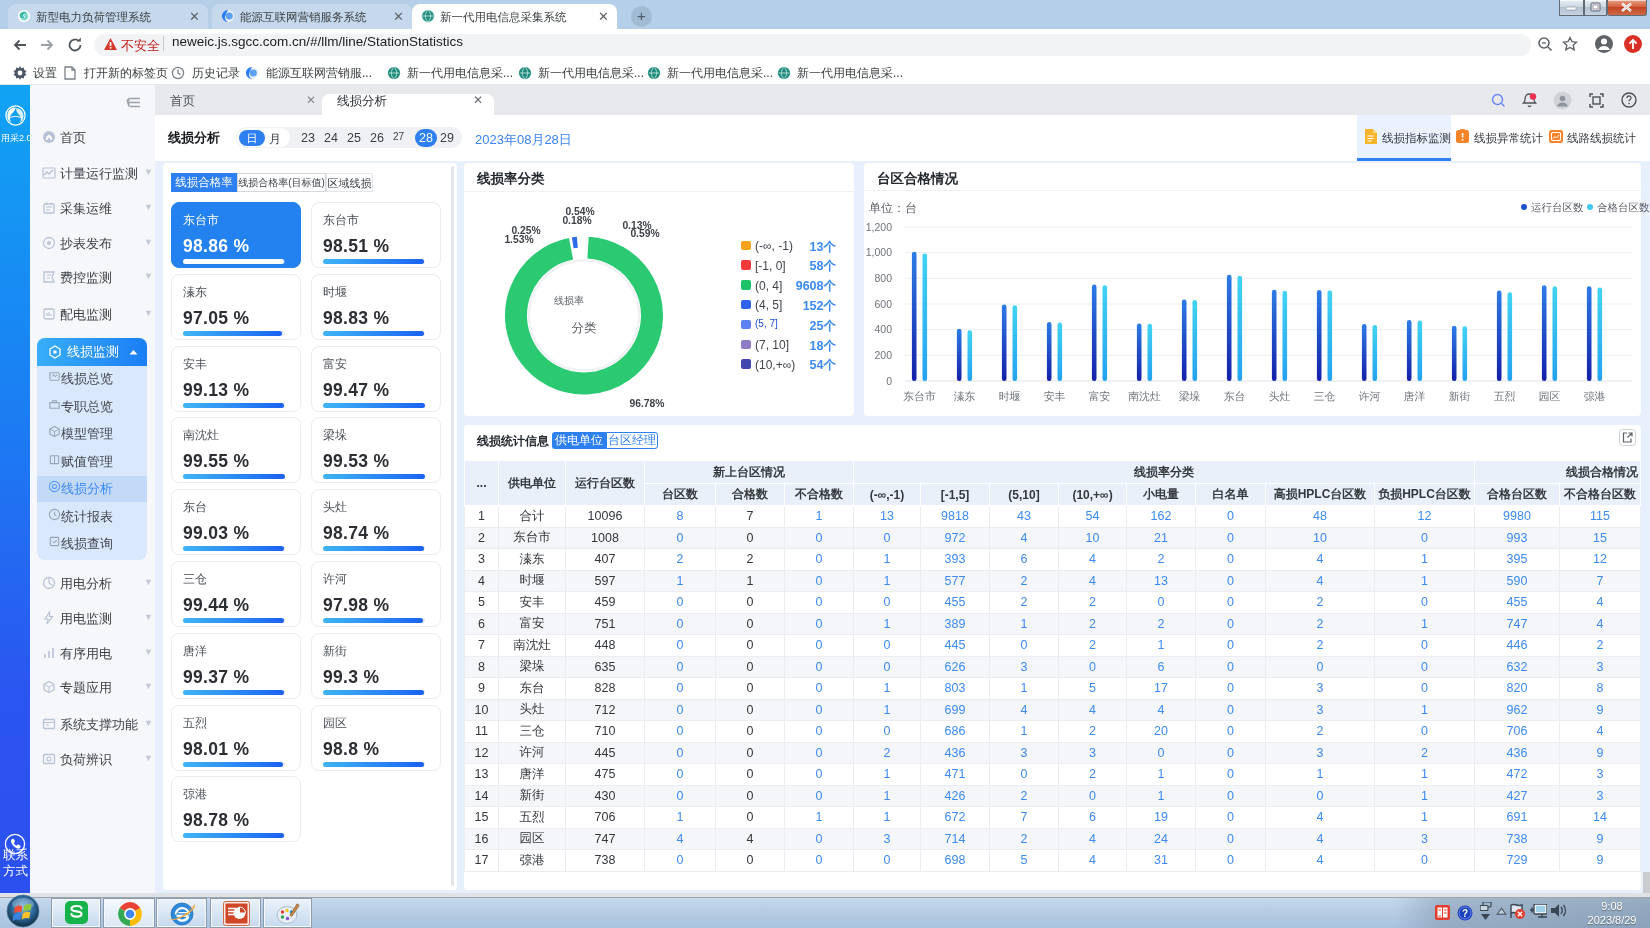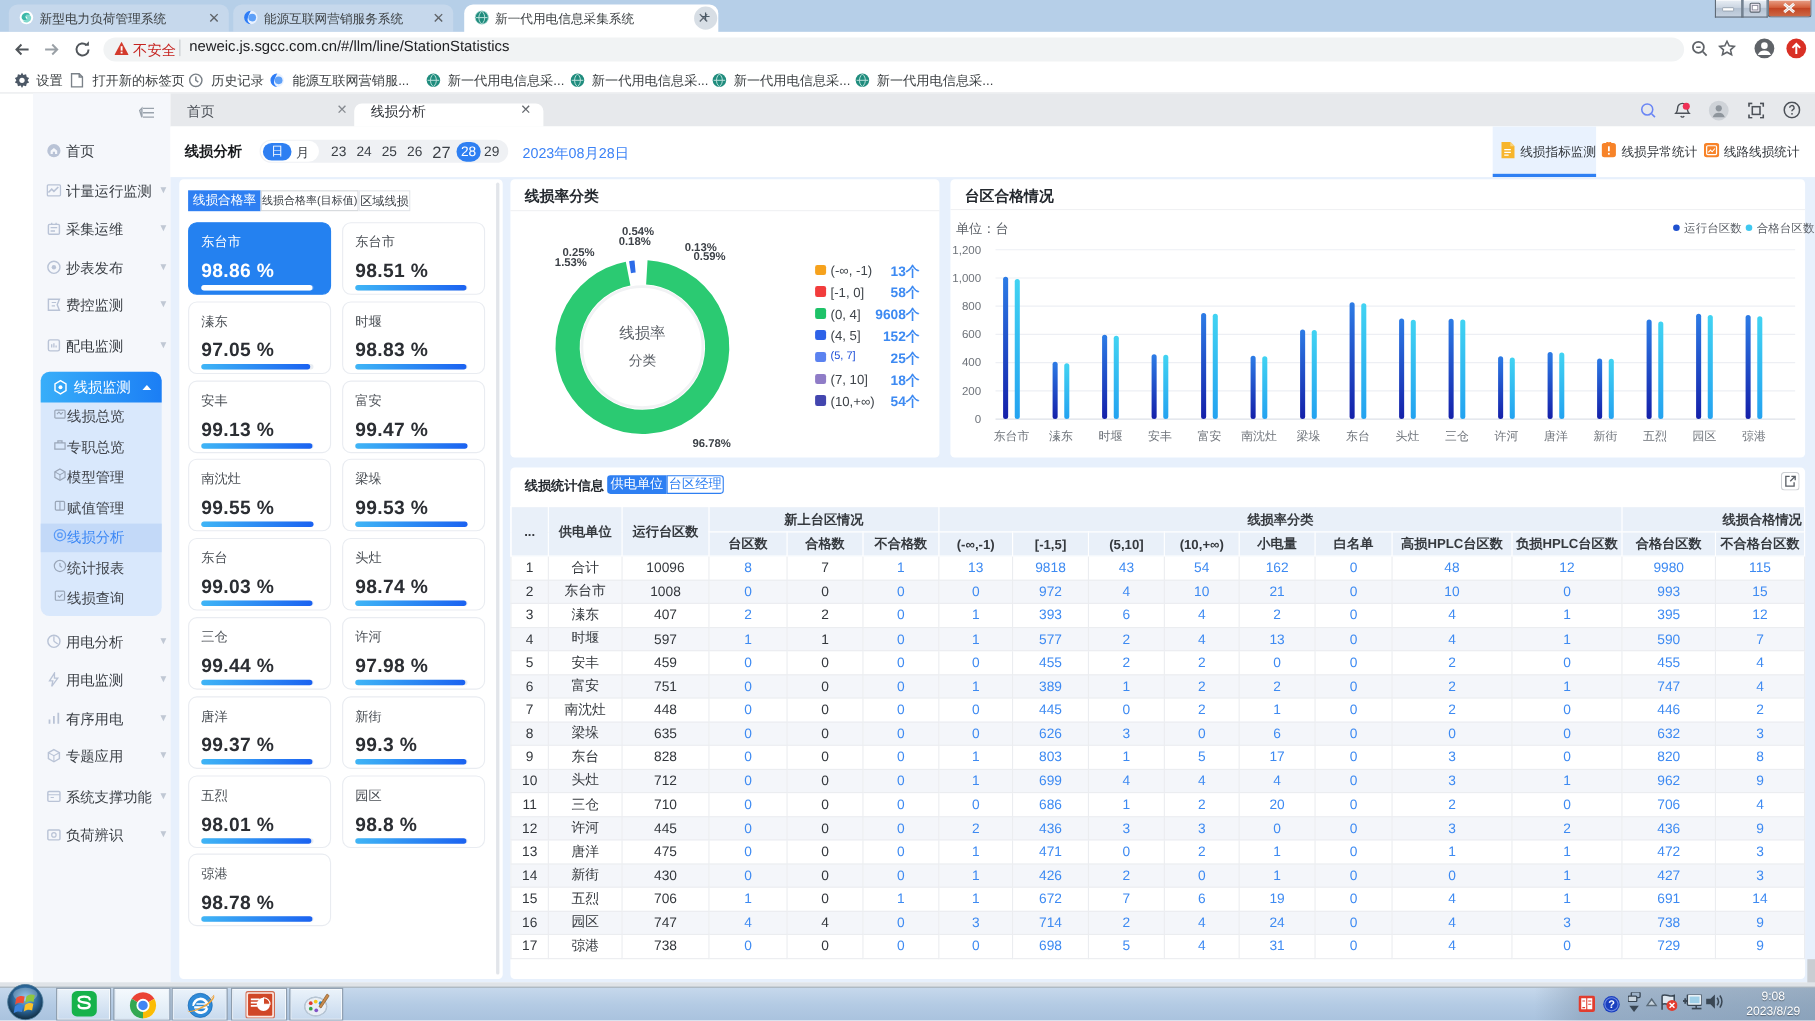--- a/index.html
+++ b/index.html
@@ -84,21 +84,21 @@
   </div>
   <div class="btab" style="left:212px">
     <svg class="tico" viewBox="0 0 16 16">
           <circle cx="8" cy="8" r="7" fill="#eaf2ff"></circle>
           <path d="M8 1a7 7 0 0 0 0 14c-3-2-4-4-3-7S7 3 8 1z" fill="#2f7df6"></path>
           <circle cx="9.5" cy="8" r="4" fill="#5ea0f8"></circle>
         </svg>
     <span class="ttl">能源互联网营销服务系统</span>
         <span class="tx">✕</span>
   </div>
-  <div class="btab active" style="left:422px;width:231px">
+  <div class="btab active" style="left:412px;width:205px">
     <svg class="tico" viewBox="0 0 16 16">
           <circle cx="8" cy="8" r="7" fill="#1f8c7d"></circle>
           <path d="M2 8h12M8 1.5c2.5 2 3 4.5 3 6.5s-.5 4.5-3 6.5C5.5 13 5 10 5 8s.5-4.5 3-6.5z" stroke="#bfe4de" stroke-width="1" fill="none"></path>
           <circle cx="8" cy="8" r="6.9" stroke="#bfe4de" stroke-width="0.8" fill="none"></circle>
         </svg>
     <span class="ttl" style="width:160px">新一代用电信息采集系统</span>
         <span class="tx">✕</span>
   </div>
   <div style="position:absolute;left:631px;top:6px;width:21px;height:21px;border-radius:50%;background:rgba(110,135,160,0.28);color:#4c5a66;text-align:center;line-height:19px;font-size:15px">+</div>
 
@@ -191,20 +191,35 @@
         <path d="M2 8h12M8 1.5c2.5 2 3 4.5 3 6.5s-.5 4.5-3 6.5C5.5 13 5 10 5 8s.5-4.5 3-6.5z" stroke="#bfe4de" stroke-width="1" fill="none"></path>
       </svg>
   <div class="bmit" style="left:667px">新一代用电信息采...</div>
   <svg class="abs" style="left:777px;top:6px" width="14" height="14" viewBox="0 0 16 16">
         <circle cx="8" cy="8" r="7" fill="#1f8c7d"></circle>
         <path d="M2 8h12M8 1.5c2.5 2 3 4.5 3 6.5s-.5 4.5-3 6.5C5.5 13 5 10 5 8s.5-4.5 3-6.5z" stroke="#bfe4de" stroke-width="1" fill="none"></path>
       </svg>
   <div class="bmit" style="left:797px">新一代用电信息采...</div>
 </div>
 
+<div id="strip">
+  <svg class="abs" style="left:5px;top:20px" width="21" height="21" viewBox="0 0 21 21">
+        <circle cx="10.5" cy="10.5" r="9.6" fill="none" stroke="#fff" stroke-width="1.2"></circle>
+        <path d="M10.5 2.5a8 8 0 0 0-4 15c-2-3-2.4-6 .5-9s4-5 3.5-6z" fill="#fff"></path>
+        <path d="M11.5 3a8 8 0 0 1 3.5 14.5c1.5-3 1-6-1.5-8.5s-2.5-4.5-2-6z" fill="#fff" opacity="0.85"></path>
+        <path d="M4 13c4-2 9-2 13 0" stroke="#fff" stroke-width="1" fill="none"></path>
+      </svg>
+  <div class="abs" style="left:1px;top:47px;width:30px;color:#fff;font-size:9px;white-space:nowrap;overflow:hidden">用采2.0</div>
+  <svg class="abs" style="left:4px;top:748px" width="22" height="22" viewBox="0 0 22 22">
+        <circle cx="11" cy="11" r="9.6" fill="none" stroke="#fff" stroke-width="1.3"></circle>
+        <path d="M7.5 6.5c1-1 2-1 2.5 0l.8 1.2c.4.7 0 1.3-.6 1.8-.5.4-.3 1.2.6 2.1s1.7 1.1 2.1.6c.5-.6 1.1-1 1.8-.6l1.2.8c1 .5 1 1.5 0 2.5-1.2 1.2-3.6.8-6.1-1.7S6.3 7.7 7.5 6.5z" fill="#fff"></path>
+      </svg>
+
+  <div class="abs" style="left:2px;top:762px;width:27px;color:#fff;font-size:12.5px;line-height:16px;text-align:center">联系方式</div>
+</div>
 
 <div id="menu">
   <svg class="abs" style="left:96px;top:11px" width="15" height="13" viewBox="0 0 15 13">
         <path d="M4 2.5h10M4 6.5h10M4 10.5h10M1 4.5l-0 0 2-2v8z" stroke="#9aa3ad" stroke-width="1.3" fill="none"></path>
       </svg>
   <div class="mitem" style="top:43px"><svg class="mico" viewBox="0 0 14 14">
           <circle cx="7" cy="7" r="6" fill="#b9c3d6"></circle>
           <path d="M4 10V7l3-2.5L10 7v3H8V8H6v2z" fill="#f5f7fb"></path>
         </svg>首页</div>
   <div class="mitem" style="top:79px"><svg class="mico" viewBox="0 0 14 14">
@@ -334,21 +349,21 @@
 <div id="phead">
   <div class="abs" style="left:13px;top:14px;font-size:13px;font-weight:bold;color:#17191c">线损分析</div>
   <div class="abs" style="left:81px;top:12px;width:226px;height:21px;background:#eff1f4;border-radius:11px"></div>
   <div class="abs" style="left:82px;top:13px;width:53px;height:19px;background:#fff;border-radius:10px"></div>
   <div class="abs" style="left:84px;top:14.5px;width:26px;height:16px;background:#2e7ff2;border-radius:8px;color:#fff;font-size:11px;text-align:center;line-height:16px">日</div>
   <div class="abs" style="left:114px;top:16px;font-size:12px;color:#3a3f45">月</div>
   <div class="abs" style="left:146px;top:16px;font-size:12.5px;color:#3a3f45;letter-spacing:0">23</div>
   <div class="abs" style="left:169px;top:16px;font-size:12.5px;color:#3a3f45">24</div>
   <div class="abs" style="left:192px;top:16px;font-size:12.5px;color:#3a3f45">25</div>
   <div class="abs" style="left:215px;top:16px;font-size:12.5px;color:#3a3f45">26</div>
-  <div class="abs" style="left:238px;top:16px;font-size:15px;color:#3a3f45">27</div>
+  <div class="abs" style="left:238px;top:16px;font-size:10px;color:#3a3f45">27</div>
   <div class="abs" style="left:260px;top:13.5px;width:22px;height:18px;background:#2e7ff2;border-radius:9px;color:#fff;font-size:12.5px;text-align:center;line-height:18px">28</div>
   <div class="abs" style="left:285px;top:16px;font-size:12.5px;color:#3a3f45">29</div>
   <div class="abs" style="left:320px;top:15.5px;font-size:13px;color:#3b82f6">2023年08月28日</div>
 
   <div class="abs" style="left:1202px;top:0;width:94px;height:43px;background:#e9f2fe"></div>
   <div class="abs" style="left:1202px;top:43px;width:94px;height:2.5px;background:#2f80f3"></div>
   <svg class="abs" style="left:1209px;top:14px" width="13" height="15" viewBox="0 0 13 15">
         <path d="M1 0h8l4 4v11H1z" fill="#f7b52c"></path>
         <path d="M9 0l4 4H9z" fill="#fad47e"></path>
         <path d="M3.5 7h6M3.5 9.5h6M3.5 12h4" stroke="#fff" stroke-width="1.1"></path>
@@ -506,21 +521,21 @@
         <path d="M 108.76 79.87 A 73.5 73.5 0 0 1 113.34 79.30" fill="none" stroke="#2d6ce8" stroke-width="11"></path>
       </svg>
 </div>
 <div class="dlab" style="left:550px;top:206.5px;width:60px;text-align:center">0.54%</div>
 <div class="dlab" style="left:547px;top:216px;width:60px;text-align:center">0.18%</div>
 <div class="dlab" style="left:496px;top:226px;width:60px;text-align:center">0.25%</div>
 <div class="dlab" style="left:489px;top:234.5px;width:60px;text-align:center">1.53%</div>
 <div class="dlab" style="left:607px;top:220.5px;width:60px;text-align:center">0.13%</div>
 <div class="dlab" style="left:615px;top:229px;width:60px;text-align:center">0.59%</div>
 <div class="dlab" style="left:617px;top:399px;width:60px;text-align:center">96.78%</div>
-<div class="abs" style="left:554px;top:294px;width:60px;text-align:center;font-size:14px;color:#5a5f66">线损率</div>
+<div class="abs" style="left:554px;top:294px;width:60px;text-align:left;font-size:10px;color:#5a5f66">线损率</div>
 <div class="abs" style="left:554px;top:320px;width:60px;text-align:center;font-size:12.5px;color:#5a5f66">分类</div>
 <div class="abs" style="left:741px;top:240.5px;width:9.5px;height:9.5px;border-radius:2px;background:#f6a21d"></div>
 <div class="abs" style="left:755px;top:239px;font-size:12px;color:#3f444a">(-∞, -1)</div>
 <div class="abs" style="left:776px;top:238.5px;width:60px;text-align:right;font-size:12.5px;font-weight:bold;color:#3d8af2">13个</div>
 <div class="abs" style="left:741px;top:260.3px;width:9.5px;height:9.5px;border-radius:2px;background:#f23c3c"></div>
 <div class="abs" style="left:755px;top:258.8px;font-size:12px;color:#3f444a">[-1, 0]</div>
 <div class="abs" style="left:776px;top:258.3px;width:60px;text-align:right;font-size:12.5px;font-weight:bold;color:#3d8af2">58个</div>
 <div class="abs" style="left:741px;top:280.1px;width:9.5px;height:9.5px;border-radius:2px;background:#1ec268"></div>
 <div class="abs" style="left:755px;top:278.6px;font-size:12px;color:#3f444a">(0, 4]</div>
 <div class="abs" style="left:776px;top:278.1px;width:60px;text-align:right;font-size:12.5px;font-weight:bold;color:#3d8af2">9608个</div>

